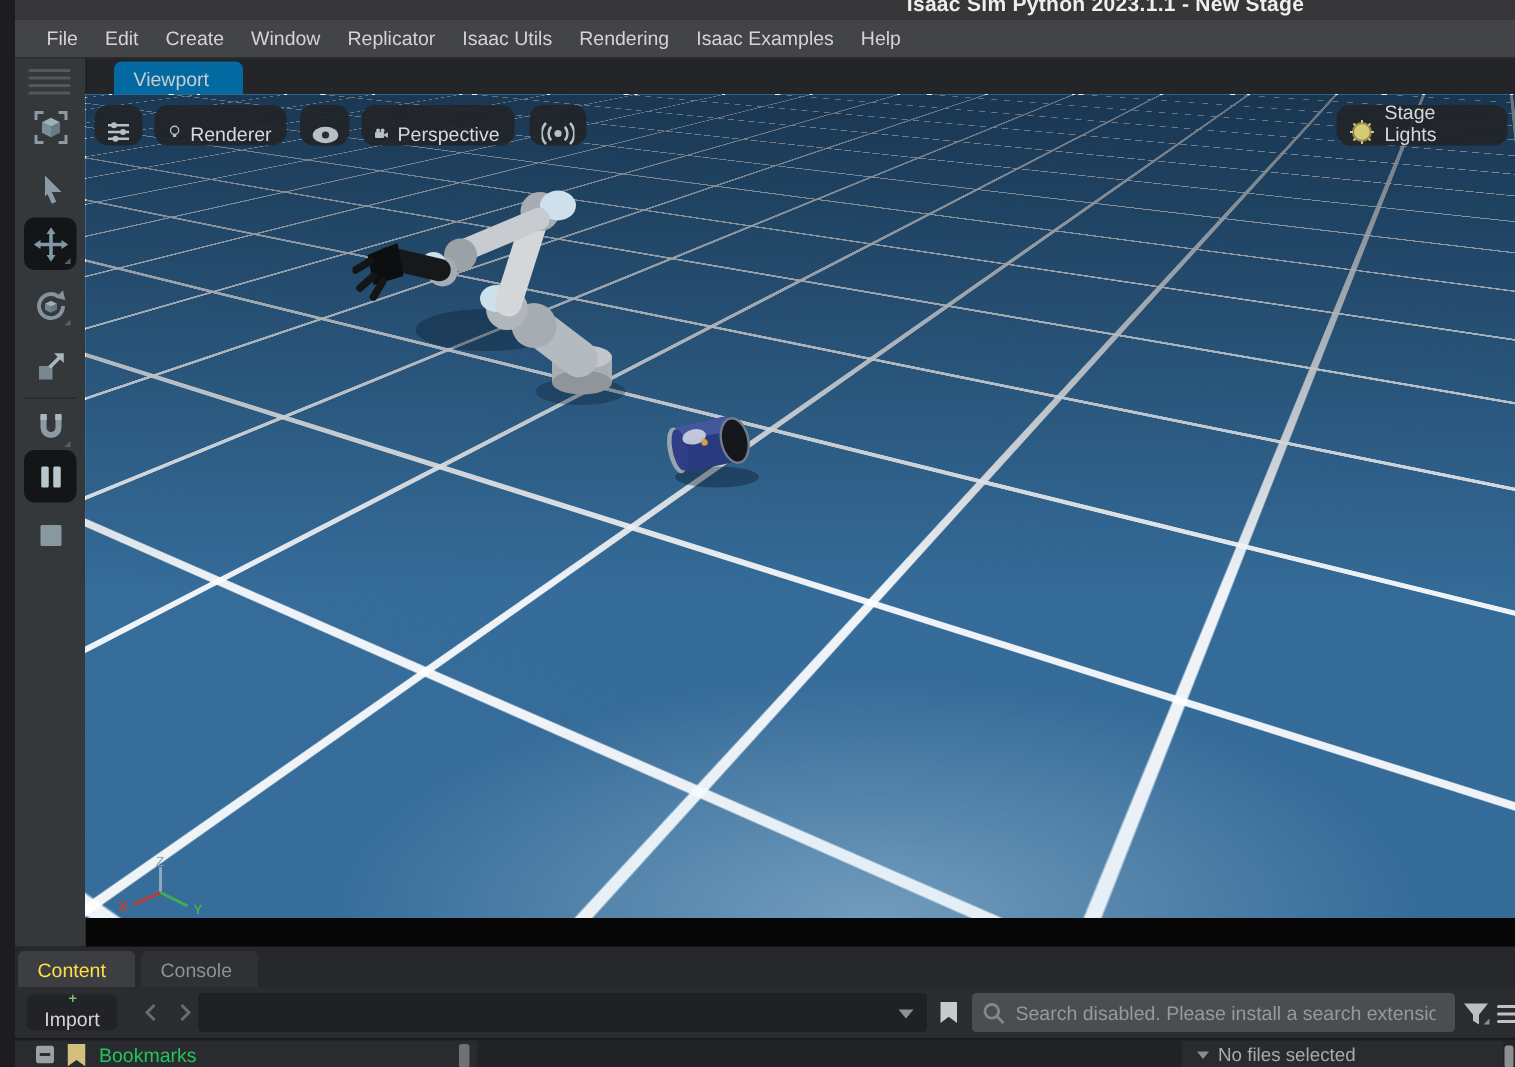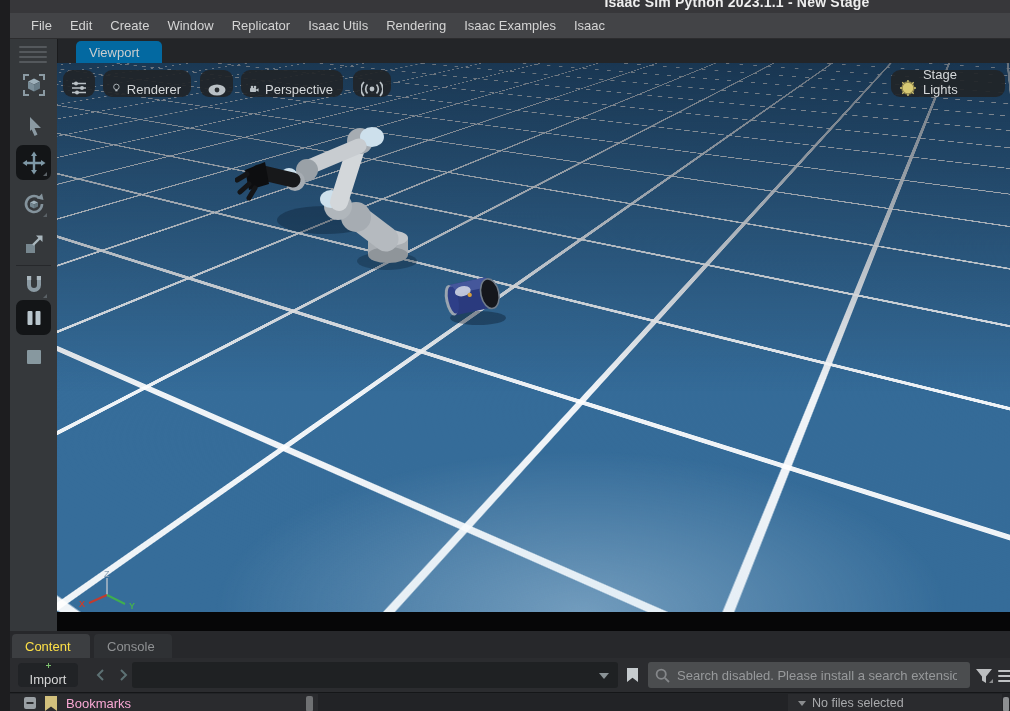--- a/index.html
+++ b/index.html
@@ -90,21 +90,21 @@
 
 <div class="abs" id="menubar">
   <span class="menu-item">File</span>
   <span class="menu-item">Edit</span>
   <span class="menu-item">Create</span>
   <span class="menu-item">Window</span>
   <span class="menu-item">Replicator</span>
   <span class="menu-item">Isaac Utils</span>
   <span class="menu-item">Rendering</span>
   <span class="menu-item">Isaac Examples</span>
-  <span class="menu-item">Isaac</span>
+  <span class="menu-item">Help</span>
 </div>
 
 <div class="abs" id="tabstrip"></div>
 <div class="abs" id="viewport-tab">
   <span>Viewport</span>
 </div>
 
 <div class="abs" id="rail">
   <div class="handle">
       <div></div>
@@ -334,21 +334,21 @@
 
 <div class="abs" id="bottom-panes">
   <div id="pane-left">
     <svg width="12" height="12" viewBox="0 0 12 12" style="margin-left:14px">
       <rect x="0" y="0" width="12" height="12" rx="2" fill="#9aa0a4"></rect>
       <rect x="2.5" y="5" width="7" height="2" fill="#2b2c2e"></rect>
     </svg>
     <svg width="12" height="15" viewBox="0 0 12 15" style="margin-left:9px">
       <path d="M0 0h12v15l-6-4.4L0 15z" fill="#d2c07c"></path>
       </svg>
-    <span style="margin-left:9px;font-size:13px;color:#f9a8d4">Bookmarks</span>
+    <span style="margin-left:9px;font-size:13px;color:#22c55e">Bookmarks</span>
     <div id="lpane-scroll"></div>
   </div>
   <div id="pane-mid"></div>
   <div id="pane-right">
     <div class="caret-down-sm"></div>
     <span>No files selected</span>
   </div>
   <div id="pane-scroll">
       <div></div>
     </div>

